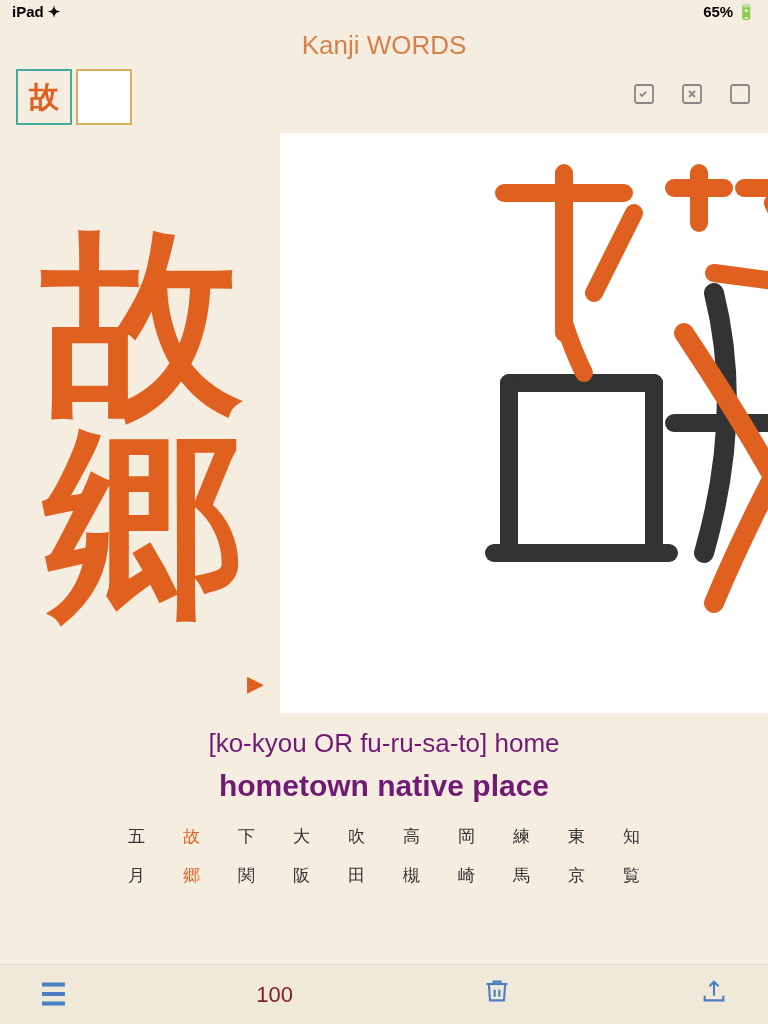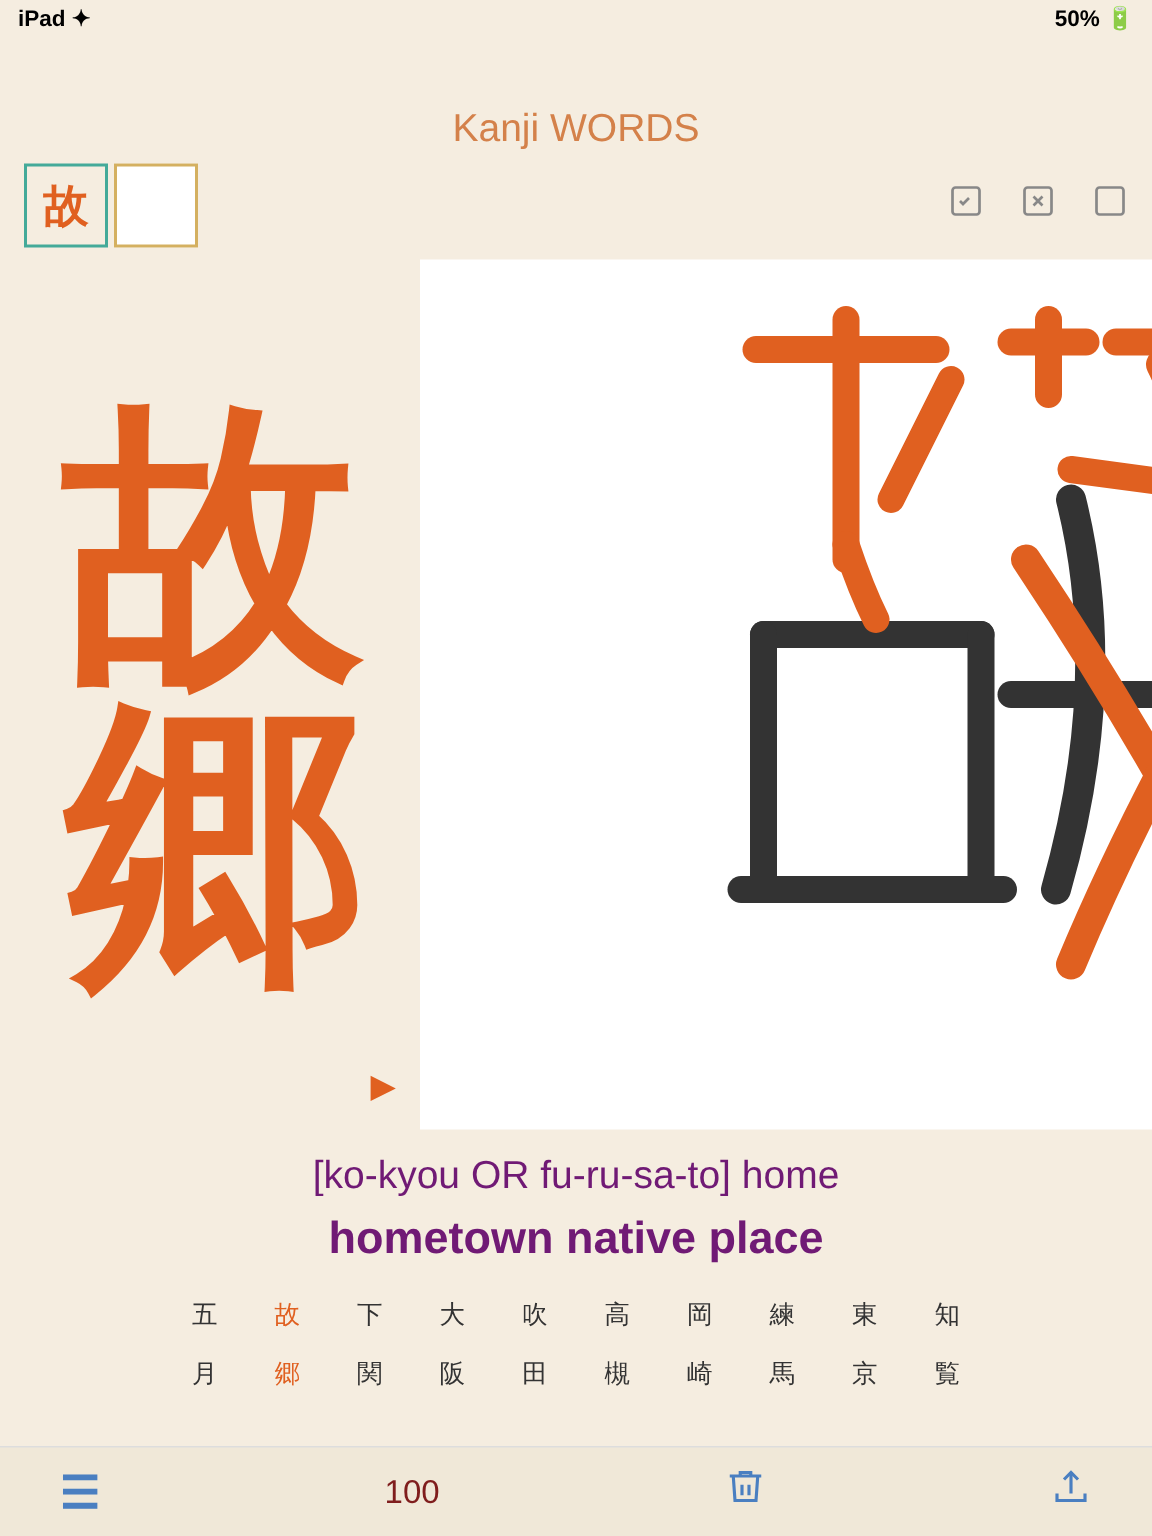--- a/index.html
+++ b/index.html
@@ -25,21 +25,20 @@
       gap: 32px;
     }
 
     
     .app-title {
       text-align: center;
       font-size: 26px;
       font-weight: 400;
       color: #d4814a;
       padding: 6px 0 8px;
-      margin-top: 40px;
     }
 
     
     .kanji-selector {
       display: flex;
       align-items: center;
       padding: 0 16px 8px;
       gap: 4px;
     }
     .kanji-box {
@@ -170,21 +169,21 @@
       color: #7f1d1d;
       font-size: 22px;
       font-weight: 500;
     }
   </style>
 </head>
 <body>
 
 <div class="status-bar">
   <span>iPad  ✦</span>
-  <span>50% 🔋</span>
+  <span>65% 🔋</span>
 </div>
 
 <div class="app-title">Kanji WORDS</div>
 
 <div class="kanji-selector">
   <div class="kanji-box selected">
     <span>故</span>
   </div>
   <div class="kanji-box empty">
     <span></span>

